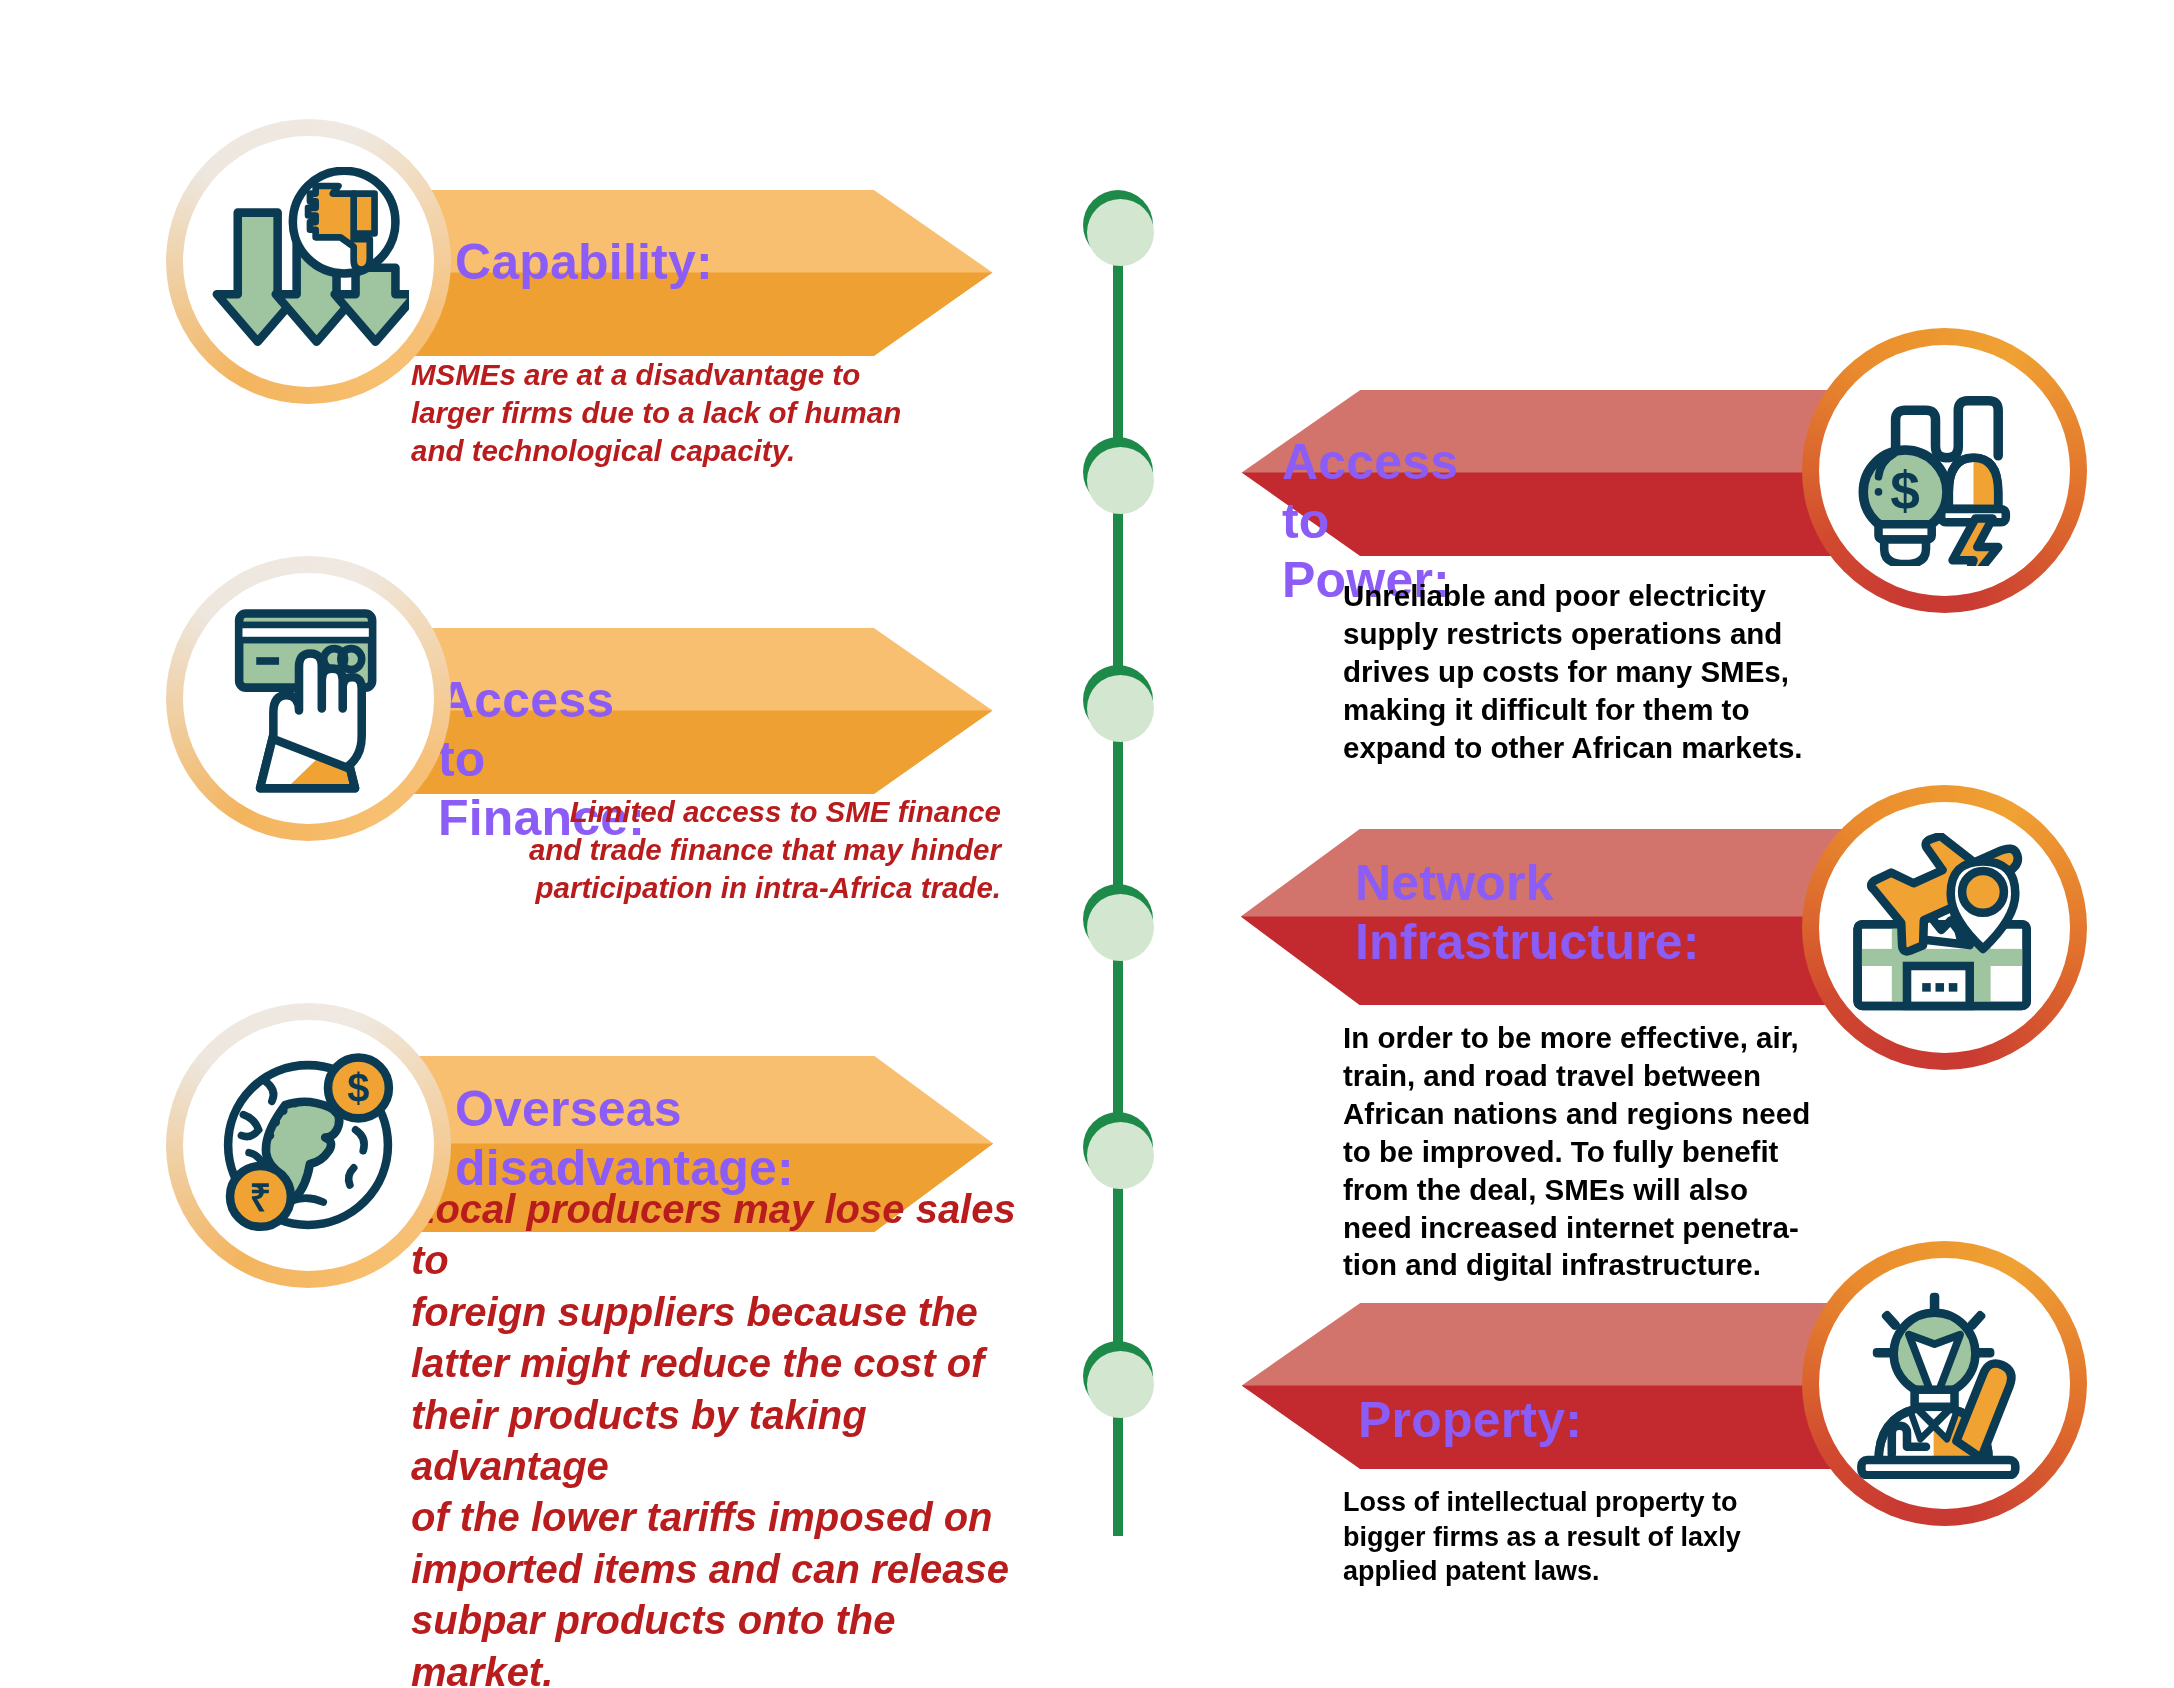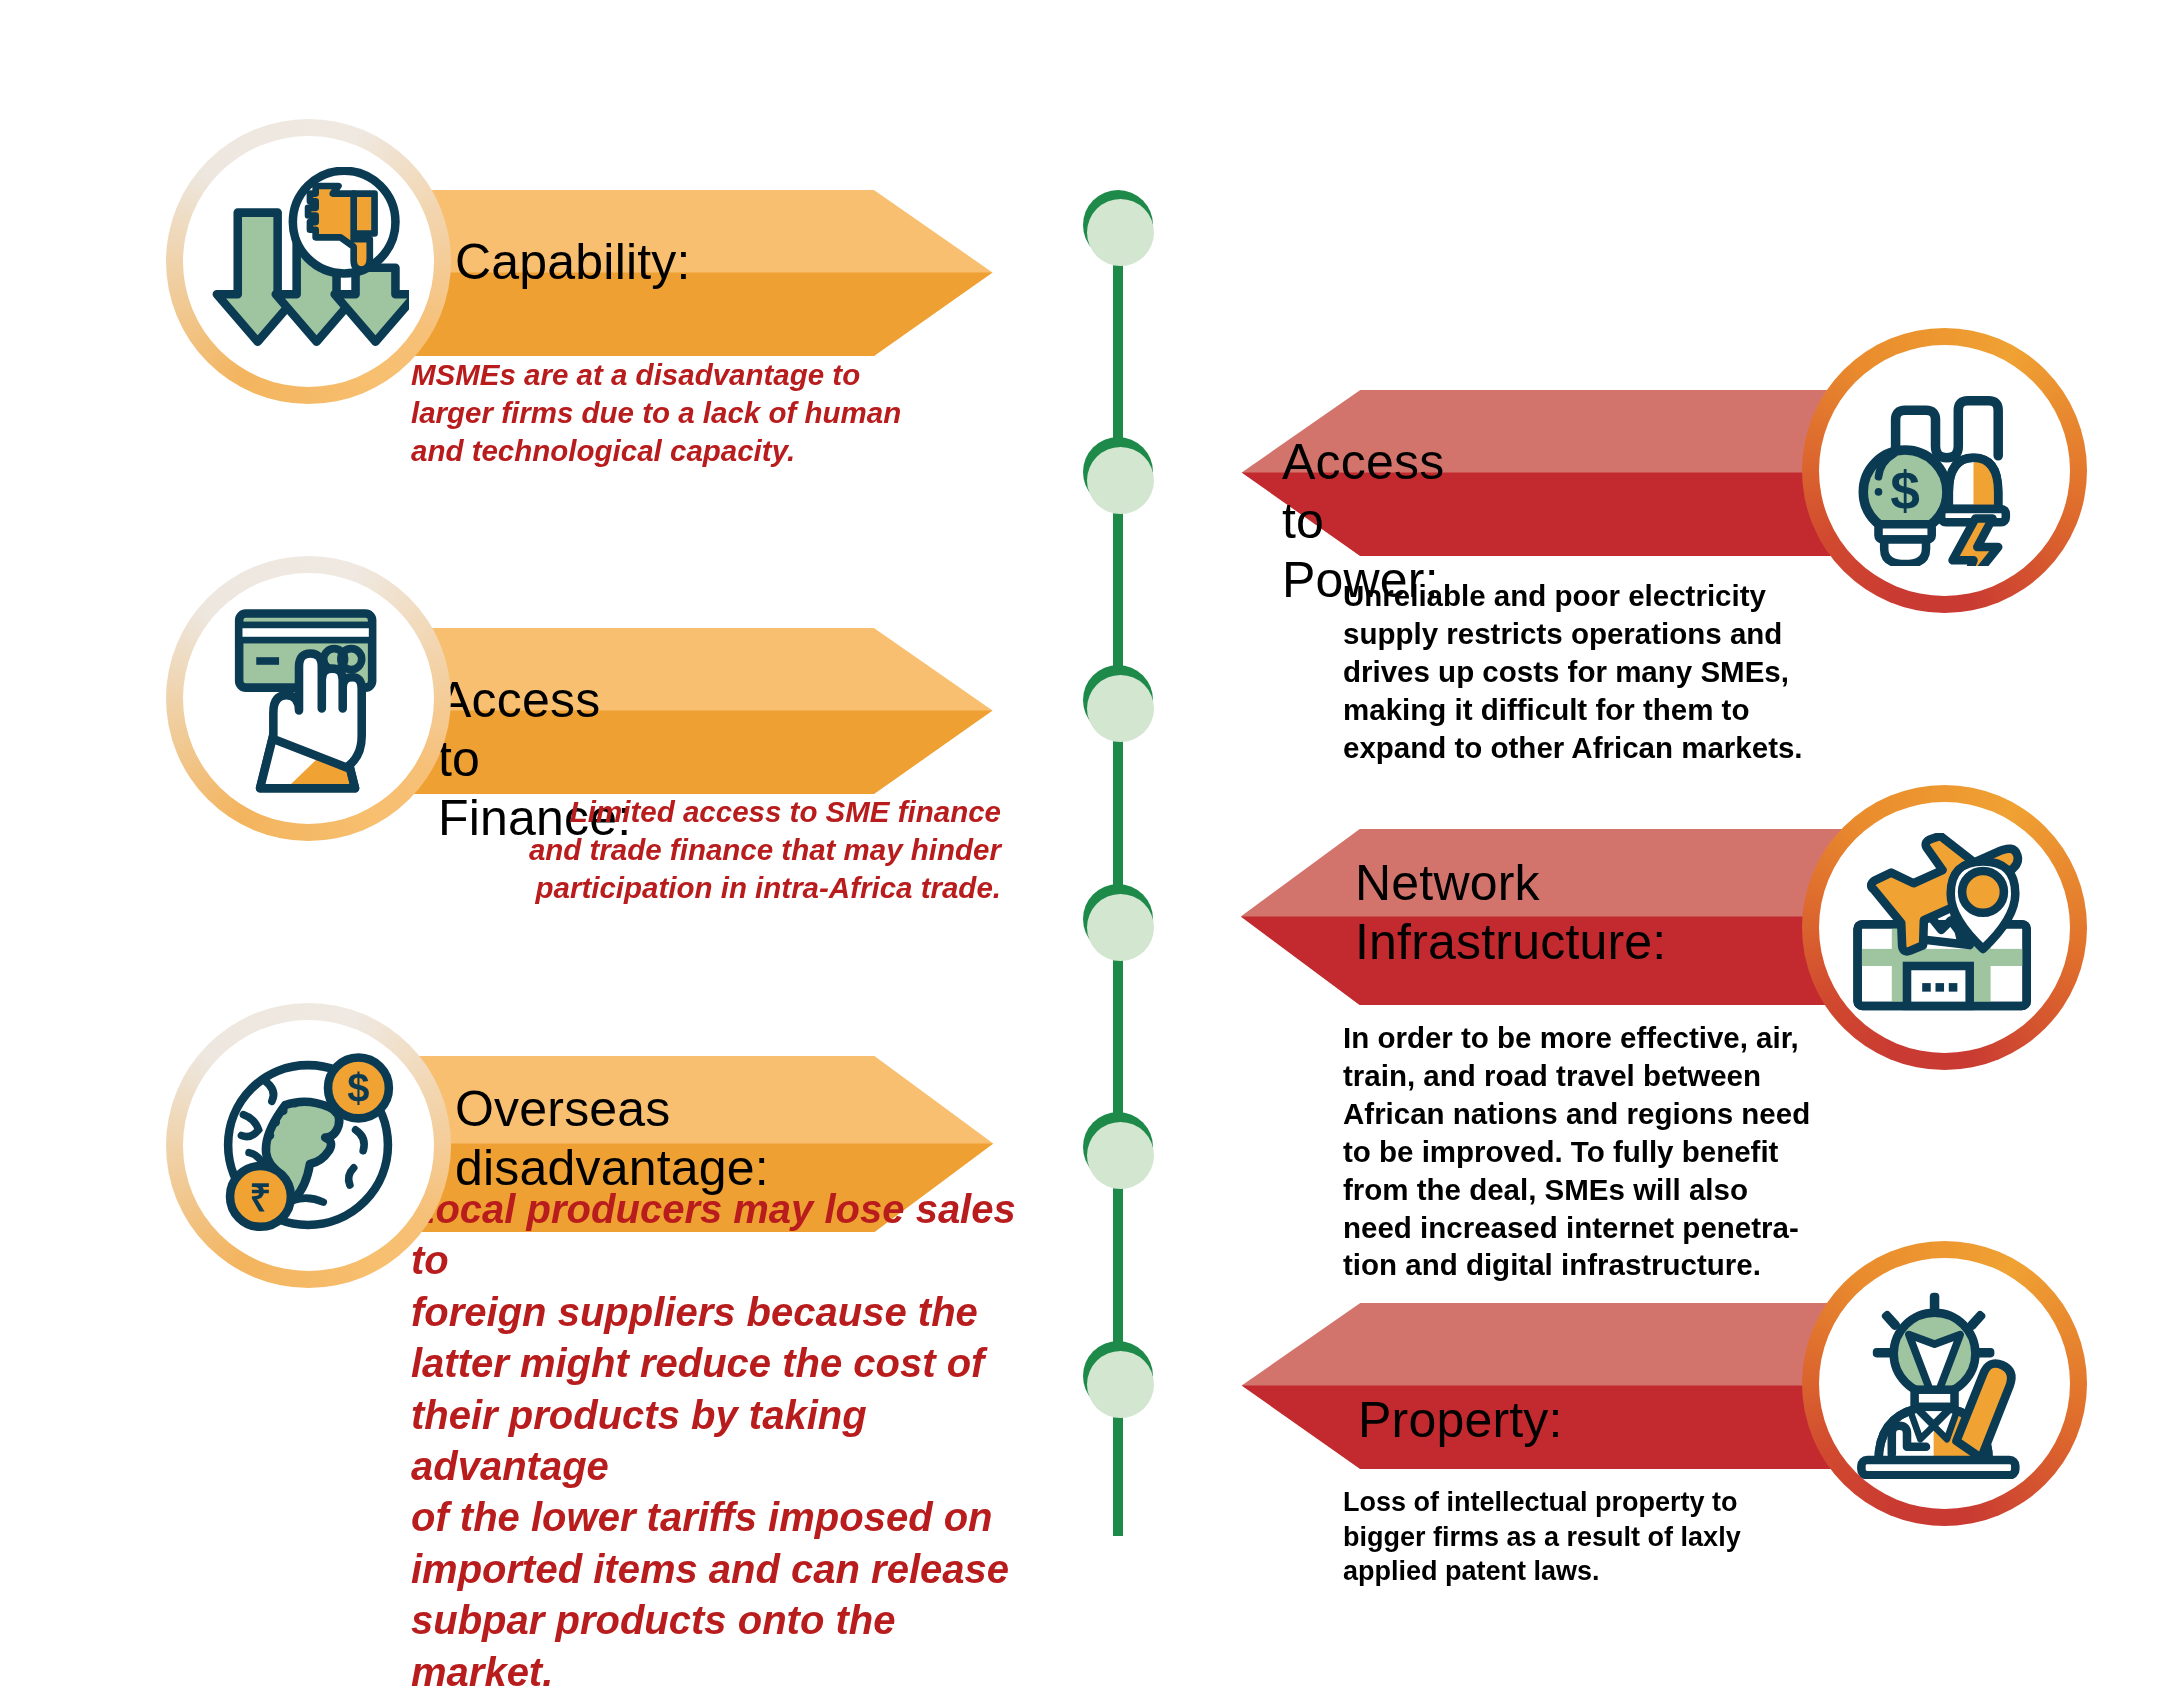--- a/index.html
+++ b/index.html
@@ -50,22 +50,22 @@
   
   .card { position: absolute; }
 
   
   .banner {
     position: absolute;
     display: block;
   }
   .ttl {
     position: absolute;
-    color: #000000;
-    font-weight: 400;
+    color: #8b5cf6;
+    font-weight: 700;
     letter-spacing: 0.2px;
     line-height: 1.18;
     white-space: pre-line;
   }
   .body-text {
     position: absolute;
     font-weight: bold;
     line-height: 1.285;
     white-space: pre-line;
   }

